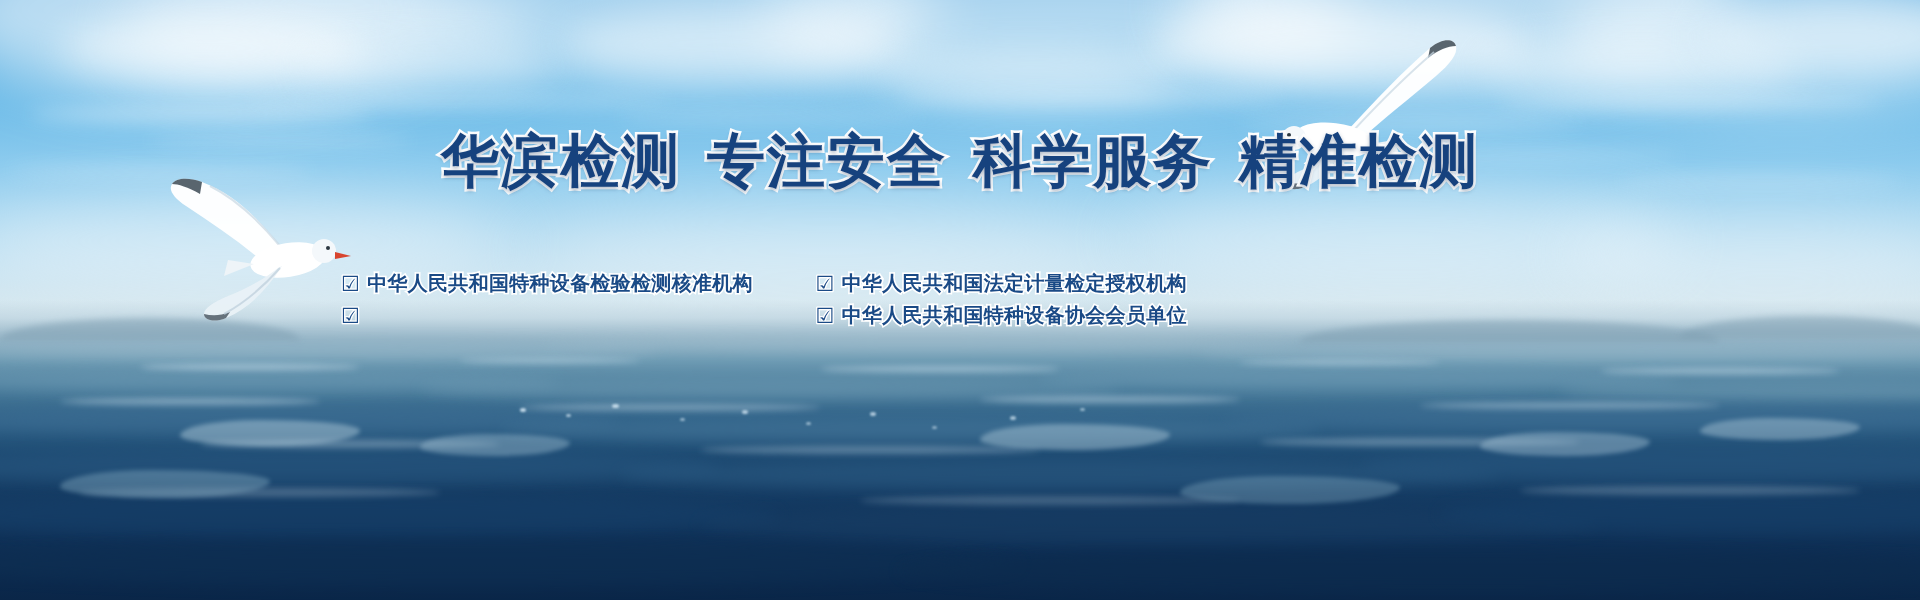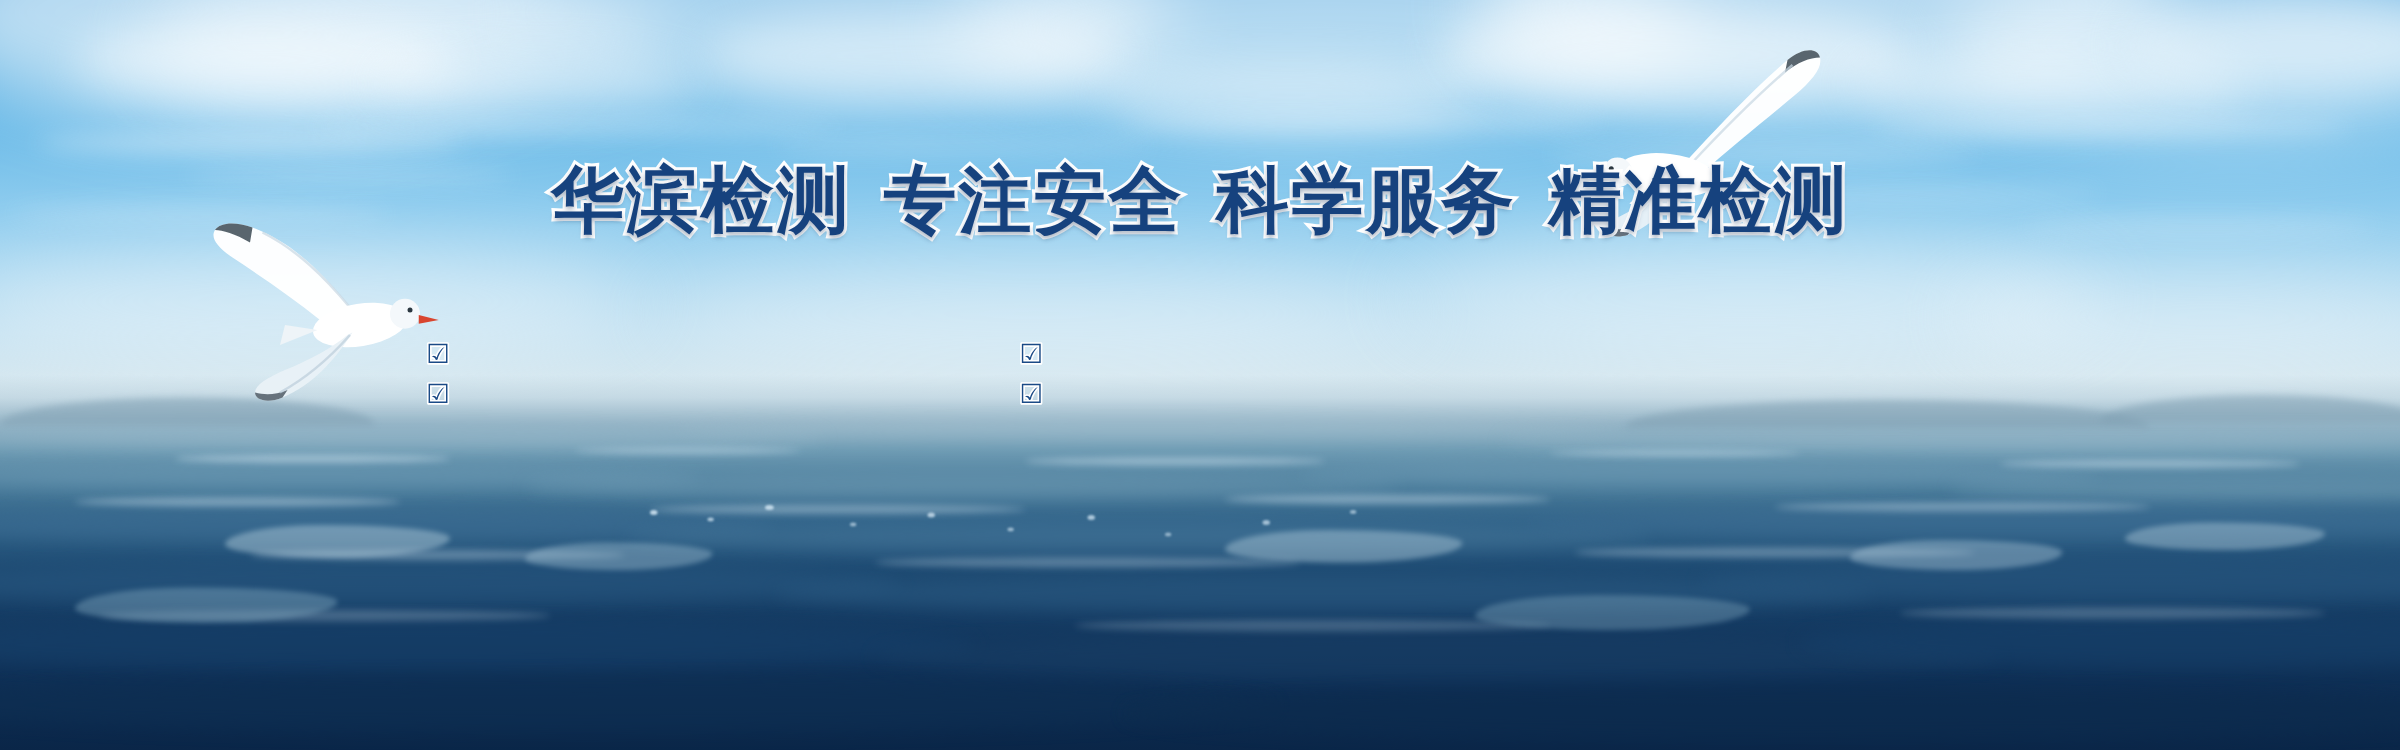--- a/index.html
+++ b/index.html
@@ -262,26 +262,29 @@
   <div class="content">
 
     <div class="headline">
       <span>华滨检测</span><span class="sp"></span><span>专注安全</span><span class="sp"></span><span>科学服务</span><span class="sp"></span><span>精准检测</span>
     </div>
 
 
     <div class="certs">
       <div class="cert">
         <span class="cb">☑</span>
+        <span>中华人民共和国特种设备检验检测核准机构</span>
       </div>
       <div class="cert col2">
         <span class="cb">☑</span>
+        <span>中华人民共和国法定计量检定授权机构</span>
       </div>
       <div class="cert">
         <span class="cb">☑</span>
       </div>
       <div class="cert col2">
         <span class="cb">☑</span>
+        <span>中华人民共和国特种设备协会会员单位</span>
       </div>
     </div>
 
   </div>
 </div>
 
 </body></html>

